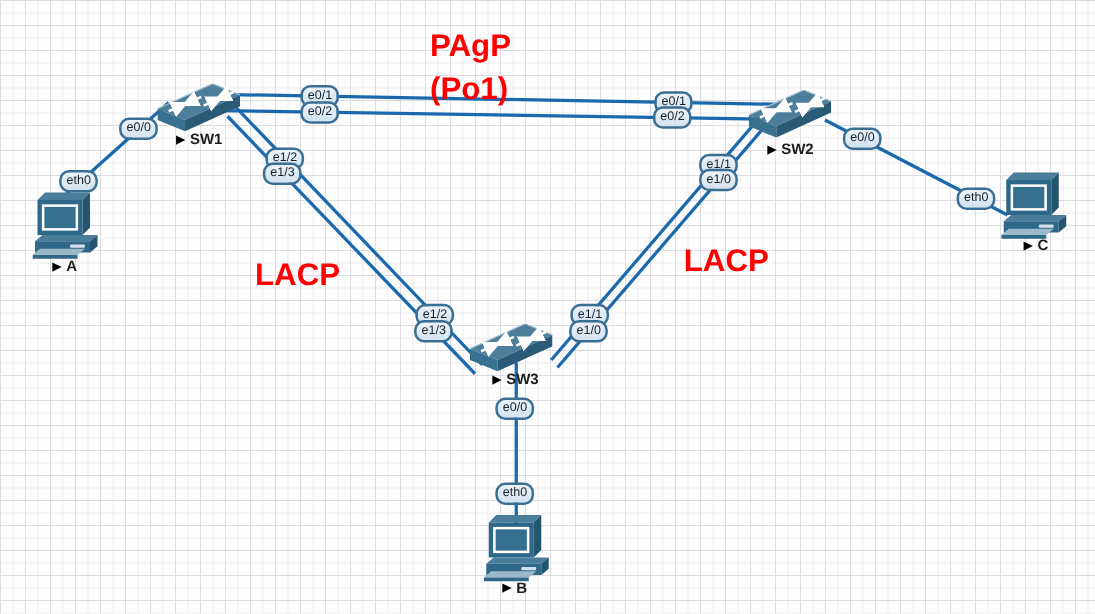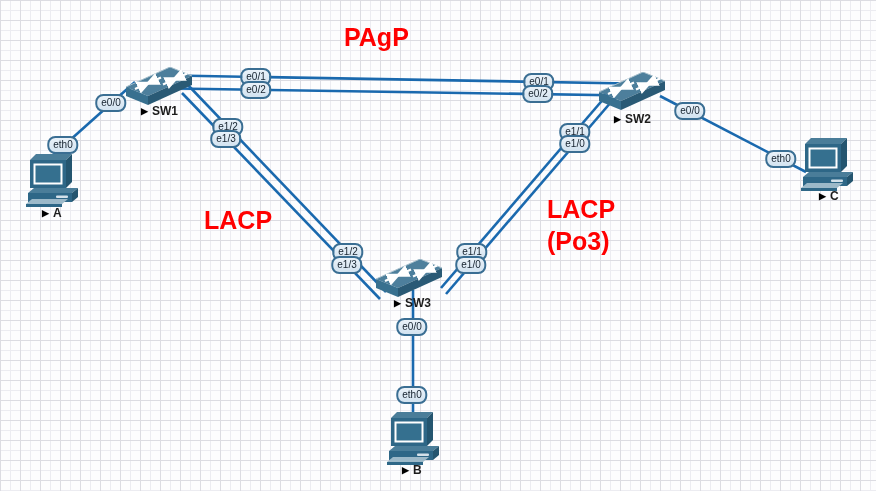--- a/index.html
+++ b/index.html
@@ -141,22 +141,22 @@
     <span class="tri">▶</span>
     <span>B</span>
   </div>
   <div class="devlabel" style="left:819px;top:189px">
     <span class="tri">▶</span>
     <span>C</span>
   </div>
 
   <div class="note" style="left:344px;top:20px">
     <div>PAgP</div>
+    <div>(Po1)</div>
   </div>
   <div class="note" style="left:204px;top:203px">
     <div>LACP</div>
   </div>
   <div class="note right" style="left:547px;top:193px">
     <div>LACP</div>
-    <div>(Po3)</div>
   </div>
 
 </div>
 
 </body></html>

